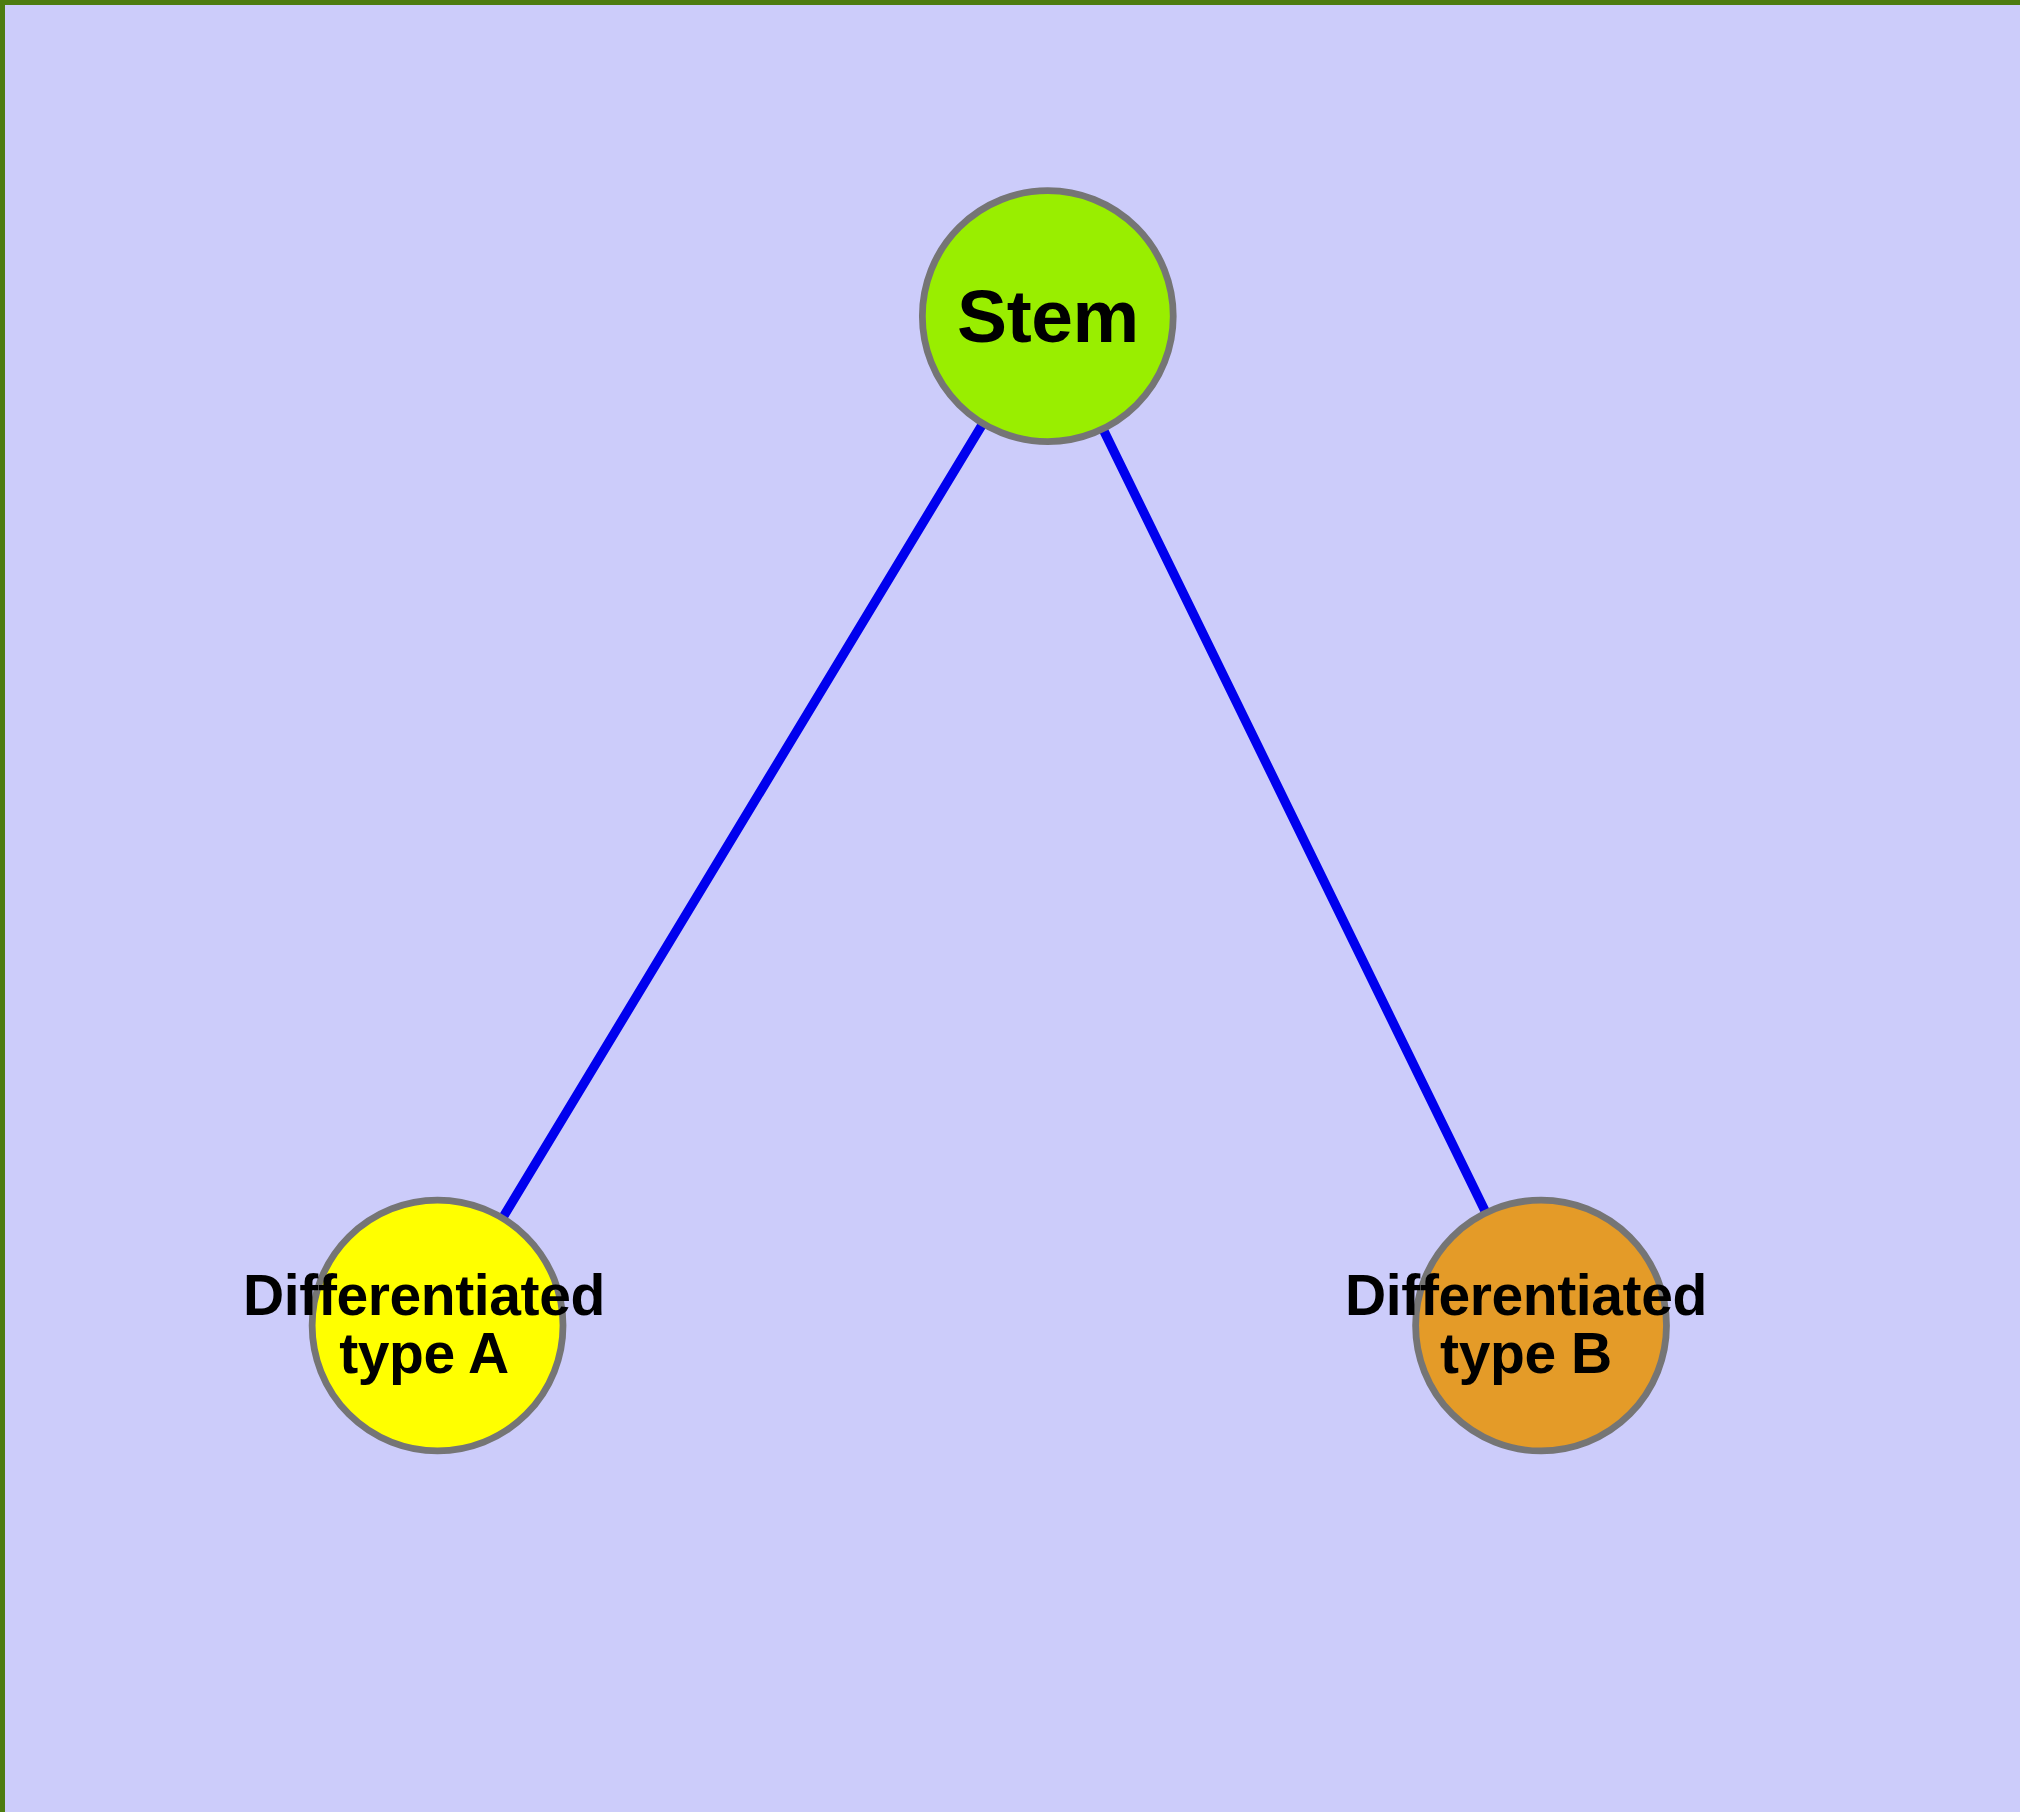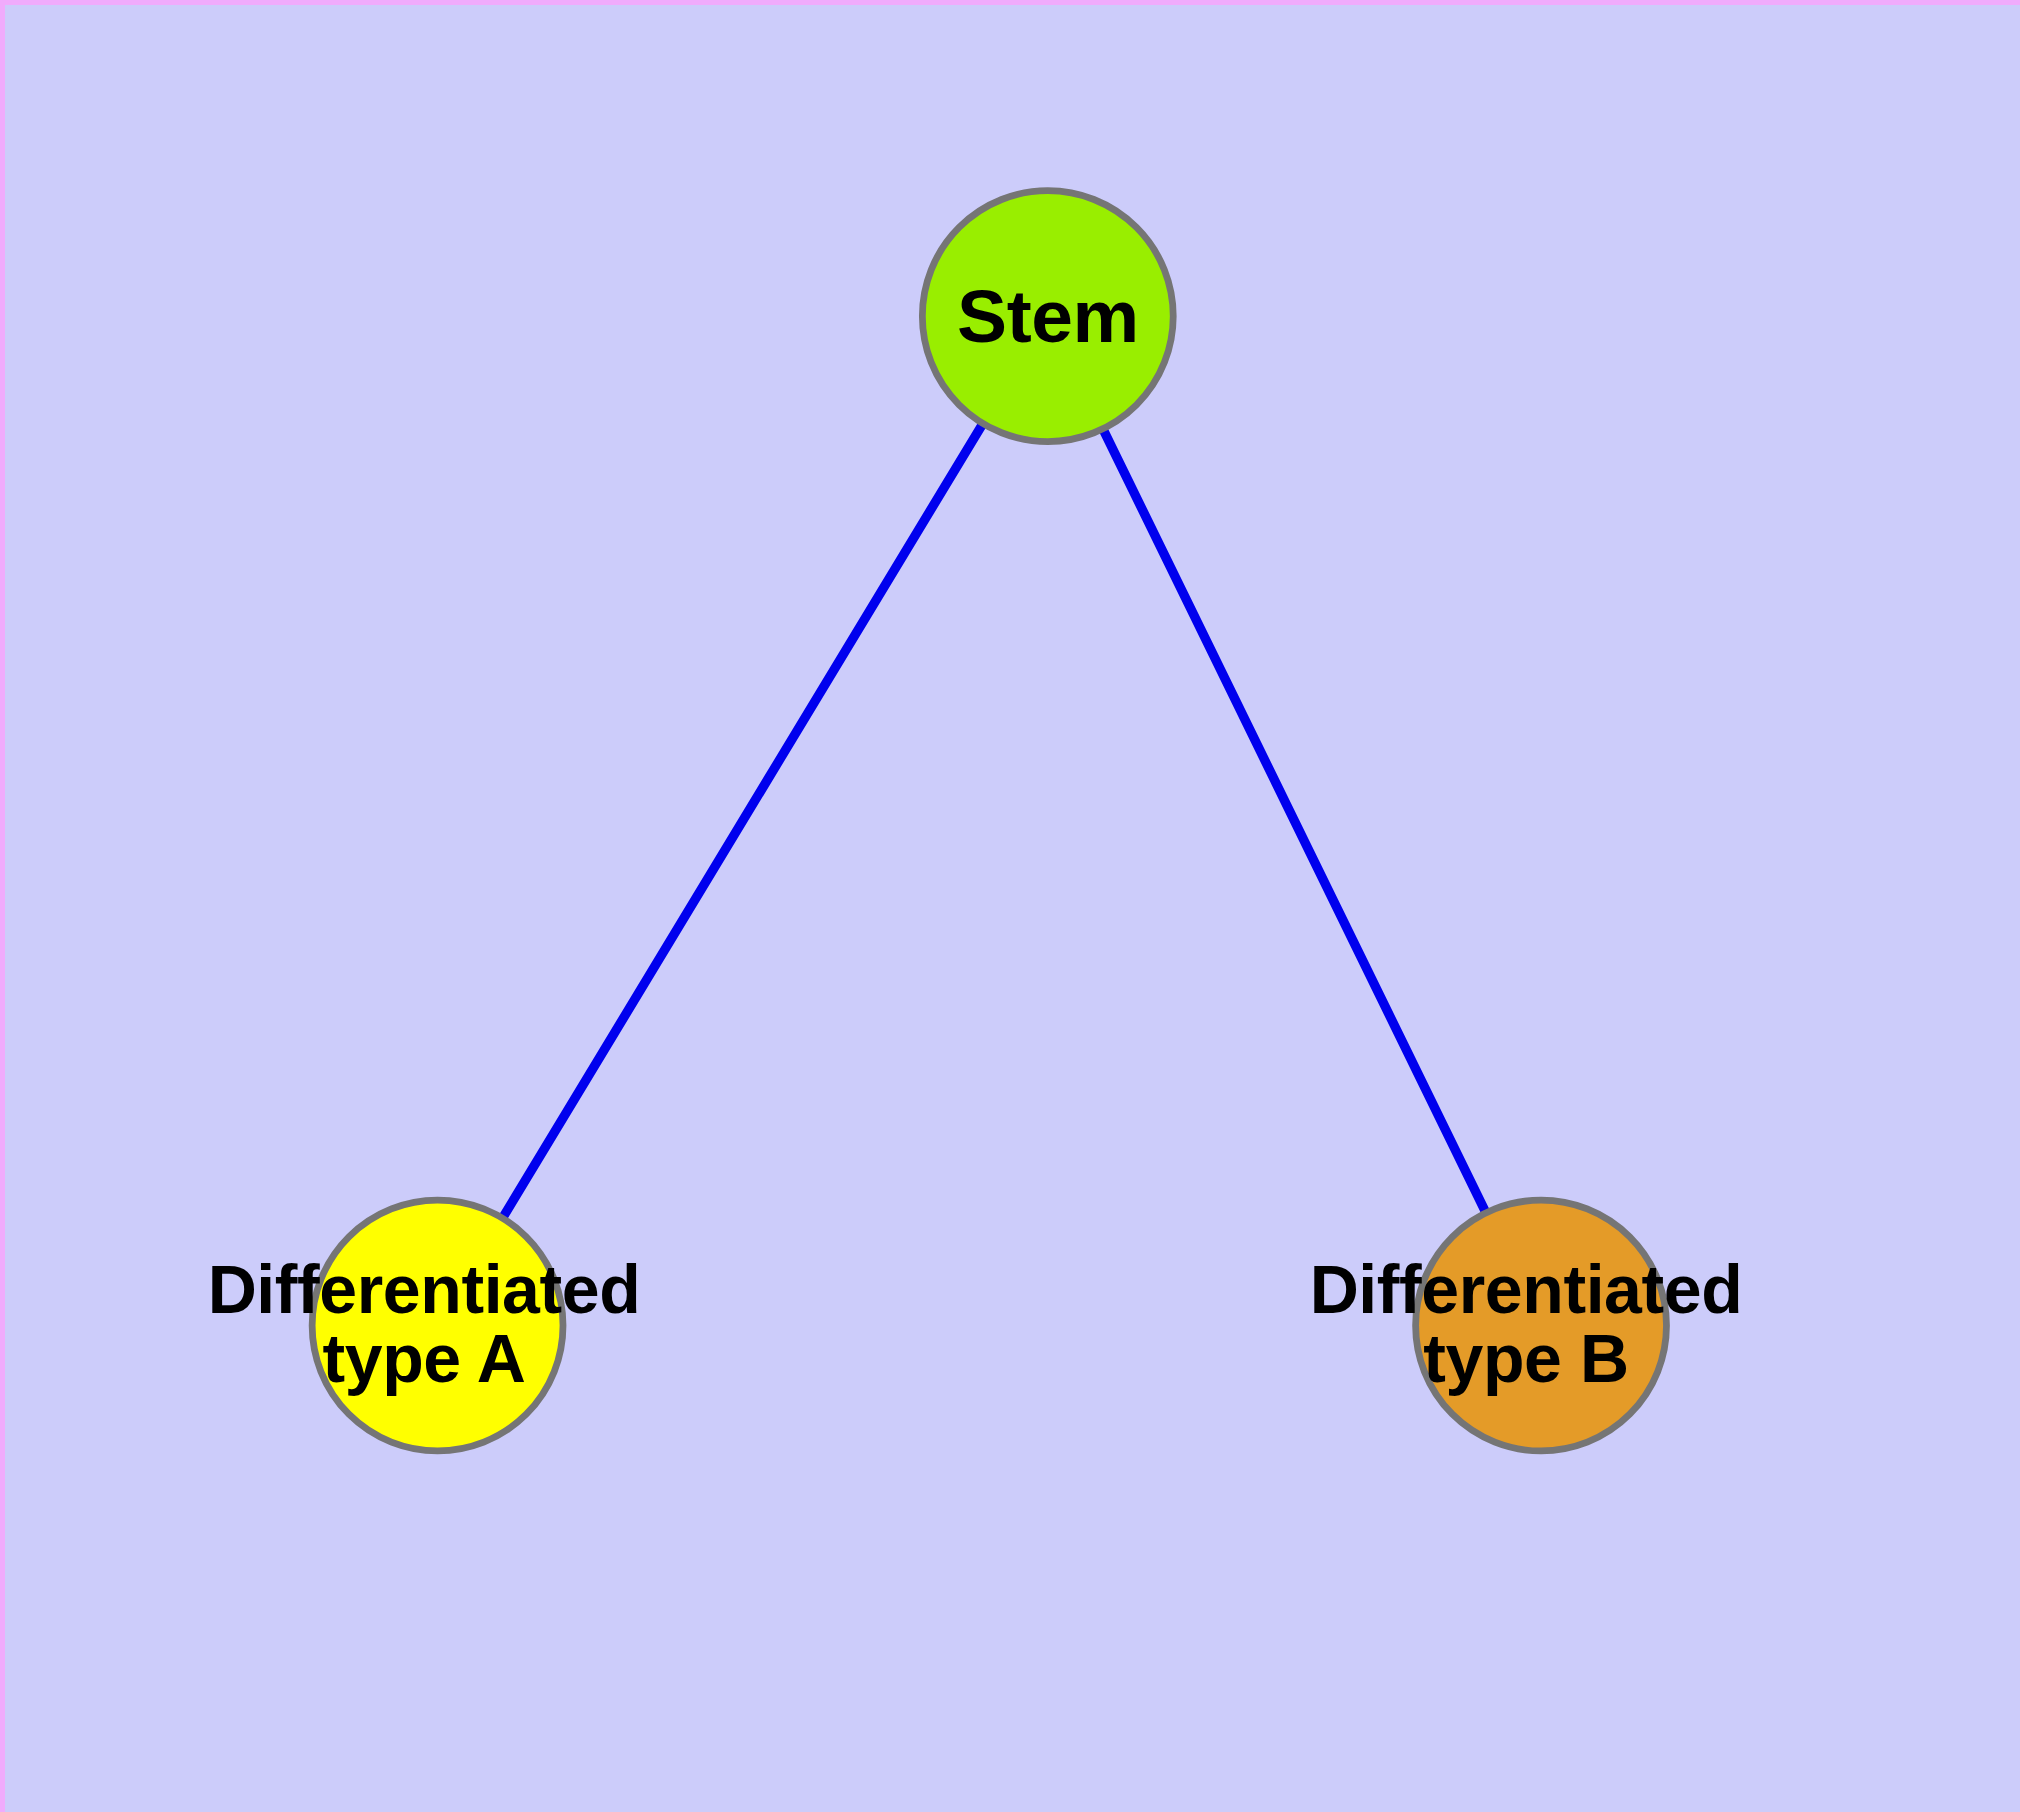--- a/index.html
+++ b/index.html
@@ -4,21 +4,21 @@
 <style>
   html, body {
     margin: 0;
     padding: 0;
     background: #ffffff;
   }
   #stage {
     position: relative;
     width: 2021px;
     height: 1812px;
-    background: #f0abfc;
+    background: #4d7c0f;
     overflow: hidden;
     font-family: "Liberation Sans", sans-serif;
   }
   #canvas-bg {
     position: absolute;
     left: 5.1px;
     top: 5.1px;
     width: 2015px;
     height: 1807px;
     background: #ccccfa;
@@ -27,21 +27,21 @@
     position: absolute;
     left: 0;
     top: 0;
     width: 2021px;
     height: 1812px;
   }
   .node-label {
     position: absolute;
     color: #000000;
     font-weight: bold;
-    font-size: 68px;
+    font-size: 57px;
     line-height: 1.02;
     text-align: center;
     white-space: pre;
     letter-spacing: -0.4px;
     transform: translate(-50%, -50%);
     pointer-events: none;
   }
   .node-label.single {
     font-size: 75px;
   }

